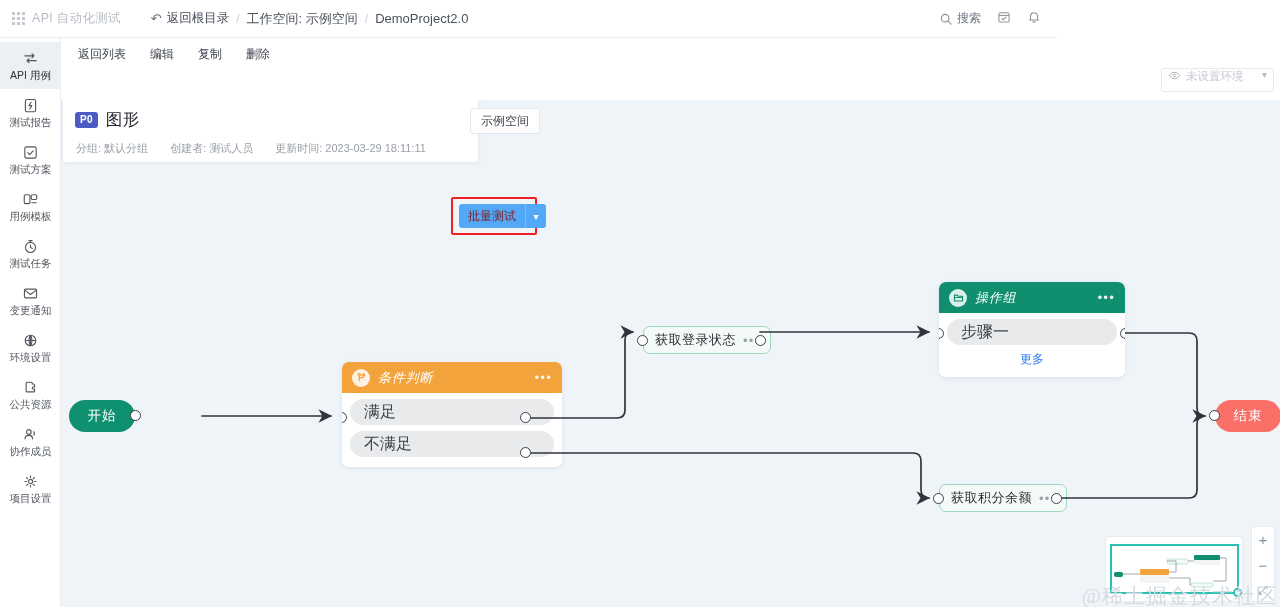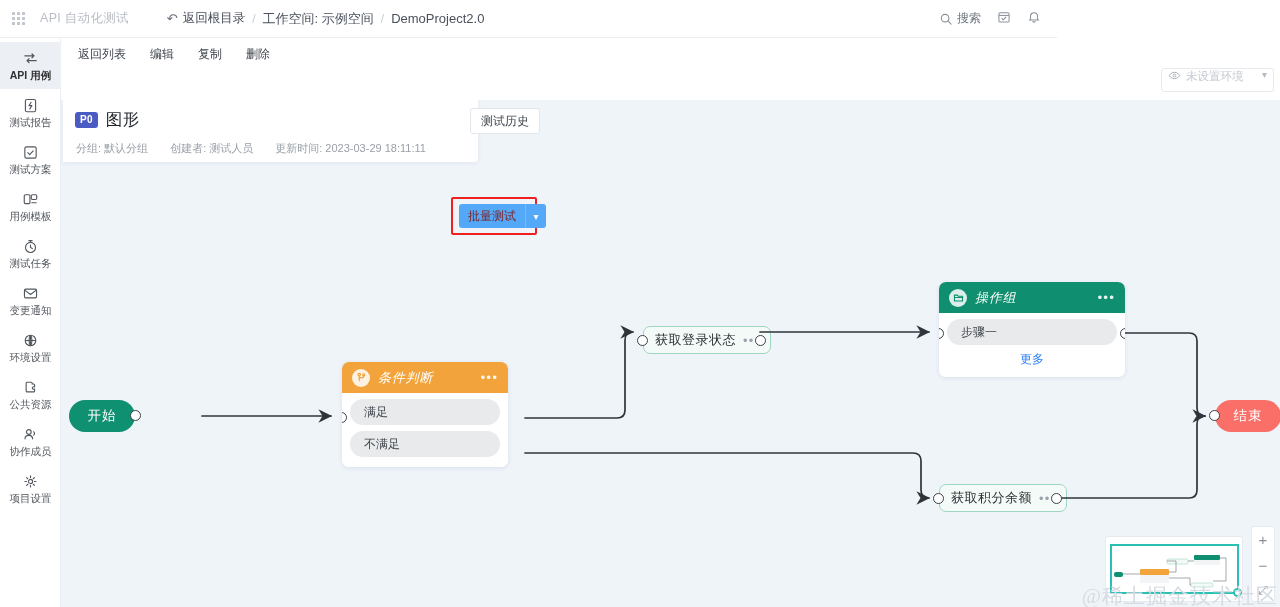--- a/index.html
+++ b/index.html
@@ -9,21 +9,21 @@
     font-size: 12px;
     color: #303133;
     background: #ffffff;
   }
   .app { position: relative; width: 1280px; height: 607px; }
 
   
   .topbar {
     position: absolute; left: 0; top: 0; width: 1057px; height: 38px;
     background: #ffffff; border-bottom: 1px solid #ebeef2;
-    display: flex; align-items: center; padding: 16px 12px; gap: 8px;
+    display: flex; align-items: center; padding: 16px 12px;
   }
   .grid-icon {
     width: 13px; height: 13px; display: grid;
     grid-template-columns: repeat(3, 3px); grid-template-rows: repeat(3, 3px);
     gap: 2px; margin-right: 7px;
   }
   .grid-icon i { width: 3px; height: 3px; background: #c2c7cf; border-radius: .5px; display: block; }
   .app-name { font-size: 12.5px; color: #b9bec6; letter-spacing: .3px; }
   .crumbs { display: flex; align-items: center; margin-left: 30px; gap: 7px; }
   .back-root { display: flex; align-items: center; gap: 5px; color: #4a515c; font-size: 12.5px; cursor: pointer; }
@@ -40,21 +40,21 @@
     position: absolute; left: 0; top: 38px; width: 61px; height: 569px;
     background: #ffffff; border-right: 1px solid #ebeef2;
     padding-top: 4px;
   }
   .rail-item {
     width: 61px; height: 47px; display: flex; flex-direction: column;
     align-items: center; justify-content: center; gap: 3px; cursor: pointer;
     color: #53585f;
   }
   .rail-item.active { background: #eceff3; }
-  .rail-item.active .rail-label { color: #303133; font-weight: bold; }
+  .rail-item.active .rail-label { color: #303133; font-weight: normal; }
   .rail-label { font-size: 10.5px; line-height: 1; white-space: nowrap; }
   .rail-ico { width: 17px; height: 17px; color: #53585f; }
   .rail-ico svg { display: block; width: 17px; height: 17px; }
 
   
   .content { position: absolute; left: 61px; top: 38px; width: 1219px; height: 569px; background: #fff; }
   .toolbar {
     position: absolute; left: 0; top: 0; width: 1219px; height: 33px;
     display: flex; align-items: center; padding-left: 7px; gap: 4px;
   }
@@ -153,21 +153,21 @@
   .gn-icon {
     width: 18px; height: 18px; border-radius: 50%; background: rgba(255,255,255,.85);
     display: flex; align-items: center; justify-content: center;
   }
   .gn-icon svg { width: 11px; height: 11px; display: block; }
   .gn-title { color: #fff; font-size: 13px; letter-spacing: .8px; flex: 1; }
   .gn-dots { color: rgba(255,255,255,.9); font-size: 13px; letter-spacing: 1.3px; }
   .gn-body { padding: 6px 8px 8px 8px; background: #fff; }
   .gn-item {
     height: 26px; background: #e8eaec; border-radius: 13px; display: flex;
-    align-items: center; padding: 0 14px; font-size: 12px; color: #3d434a;
+    align-items: center; padding: 0 14px; font-size: 16px; color: #3d434a;
     margin-bottom: 6px;
   }
   .gn-more { text-align: center; font-size: 12px; color: #2a7ef5; cursor: pointer; padding-bottom: 1px; }
 
   
   .port {
     position: absolute; width: 11px; height: 11px; border-radius: 50%;
     background: #fff; border: 1.4px solid #3b4148; z-index: 4;
   }
 
@@ -395,38 +395,38 @@
         <div class="ic-row1">
           <span class="p0">P0</span>
           <span class="ic-title">图形</span>
         </div>
         <div class="ic-meta">
           <span>分组: 默认分组</span>
           <span>创建者: 测试人员</span>
           <span>更新时间: 2023-03-29 18:11:11</span>
         </div>
         <div class="ic-actions">
-          <div class="hist-btn">测试历史</div>
+          <div class="hist-btn">示例空间</div>
         </div>
       </div>
 
       <div class="batch-wrap">
         <button class="batch-btn">批量测试</button>
         <div class="batch-caret">
             <span>▾</span>
           </div>
       </div>
       <div class="hl-box"></div>
 
       <div class="node" style="left:8px; top:300px;">
         <div class="pill pill-start">开始</div>
         <div class="port" style="left:61px; top:10px;"></div>
       </div>
 
-      <div class="node groupnode" style="left:281px; top:262px; width:166px;">
+      <div class="node groupnode" style="left:281px; top:262px; width:220px;">
         <div class="gn-head orange">
           <span class="gn-icon">
               <svg viewBox="0 0 12 12" fill="none" stroke="#f2a33c" stroke-width="1.3" stroke-linecap="round">
                 <path d="M3.6 9.4V4.2"></path>
                 <circle cx="3.6" cy="2.8" r="1.3"></circle>
                 <path d="M3.6 6.2h3.2a1.6 1.6 0 0 0 1.6-1.6"></path>
                 <circle cx="8.4" cy="3.2" r="1.1"></circle>
               </svg>
             </span>
           <span class="gn-title">条件判断</span>

